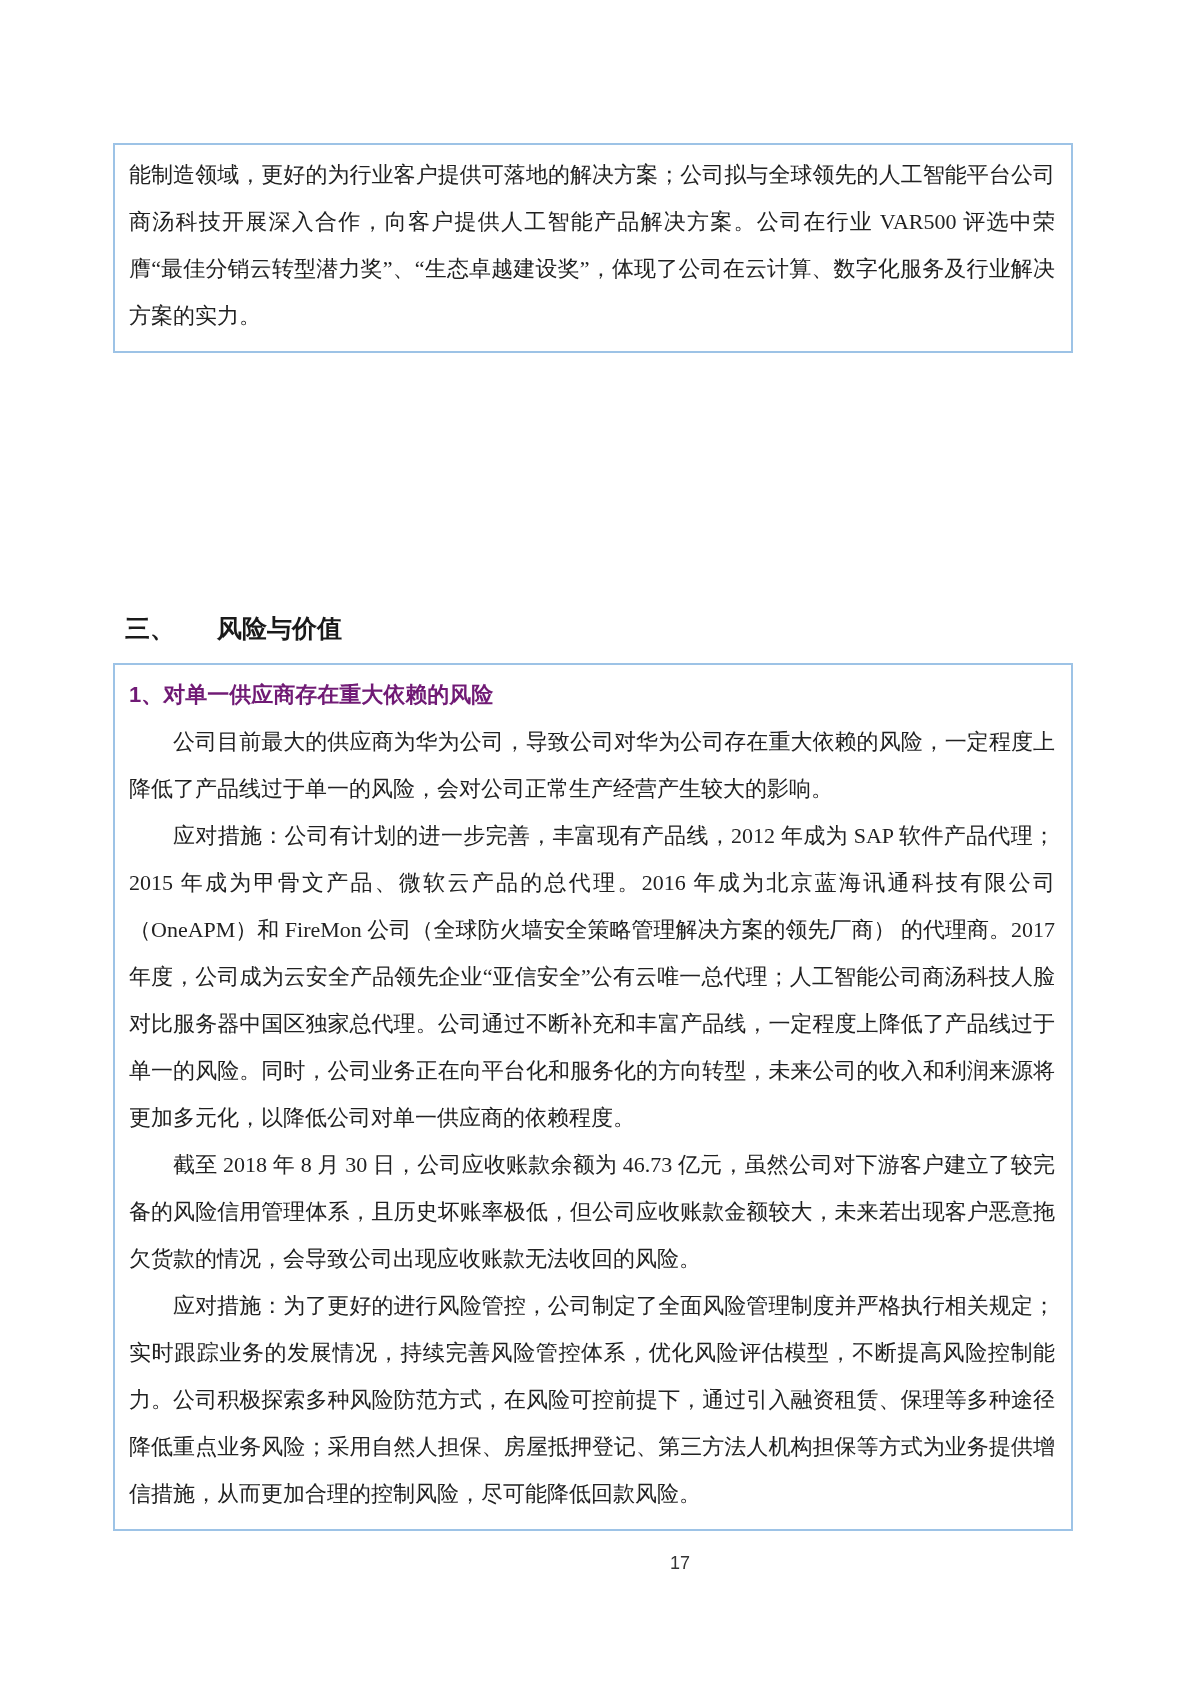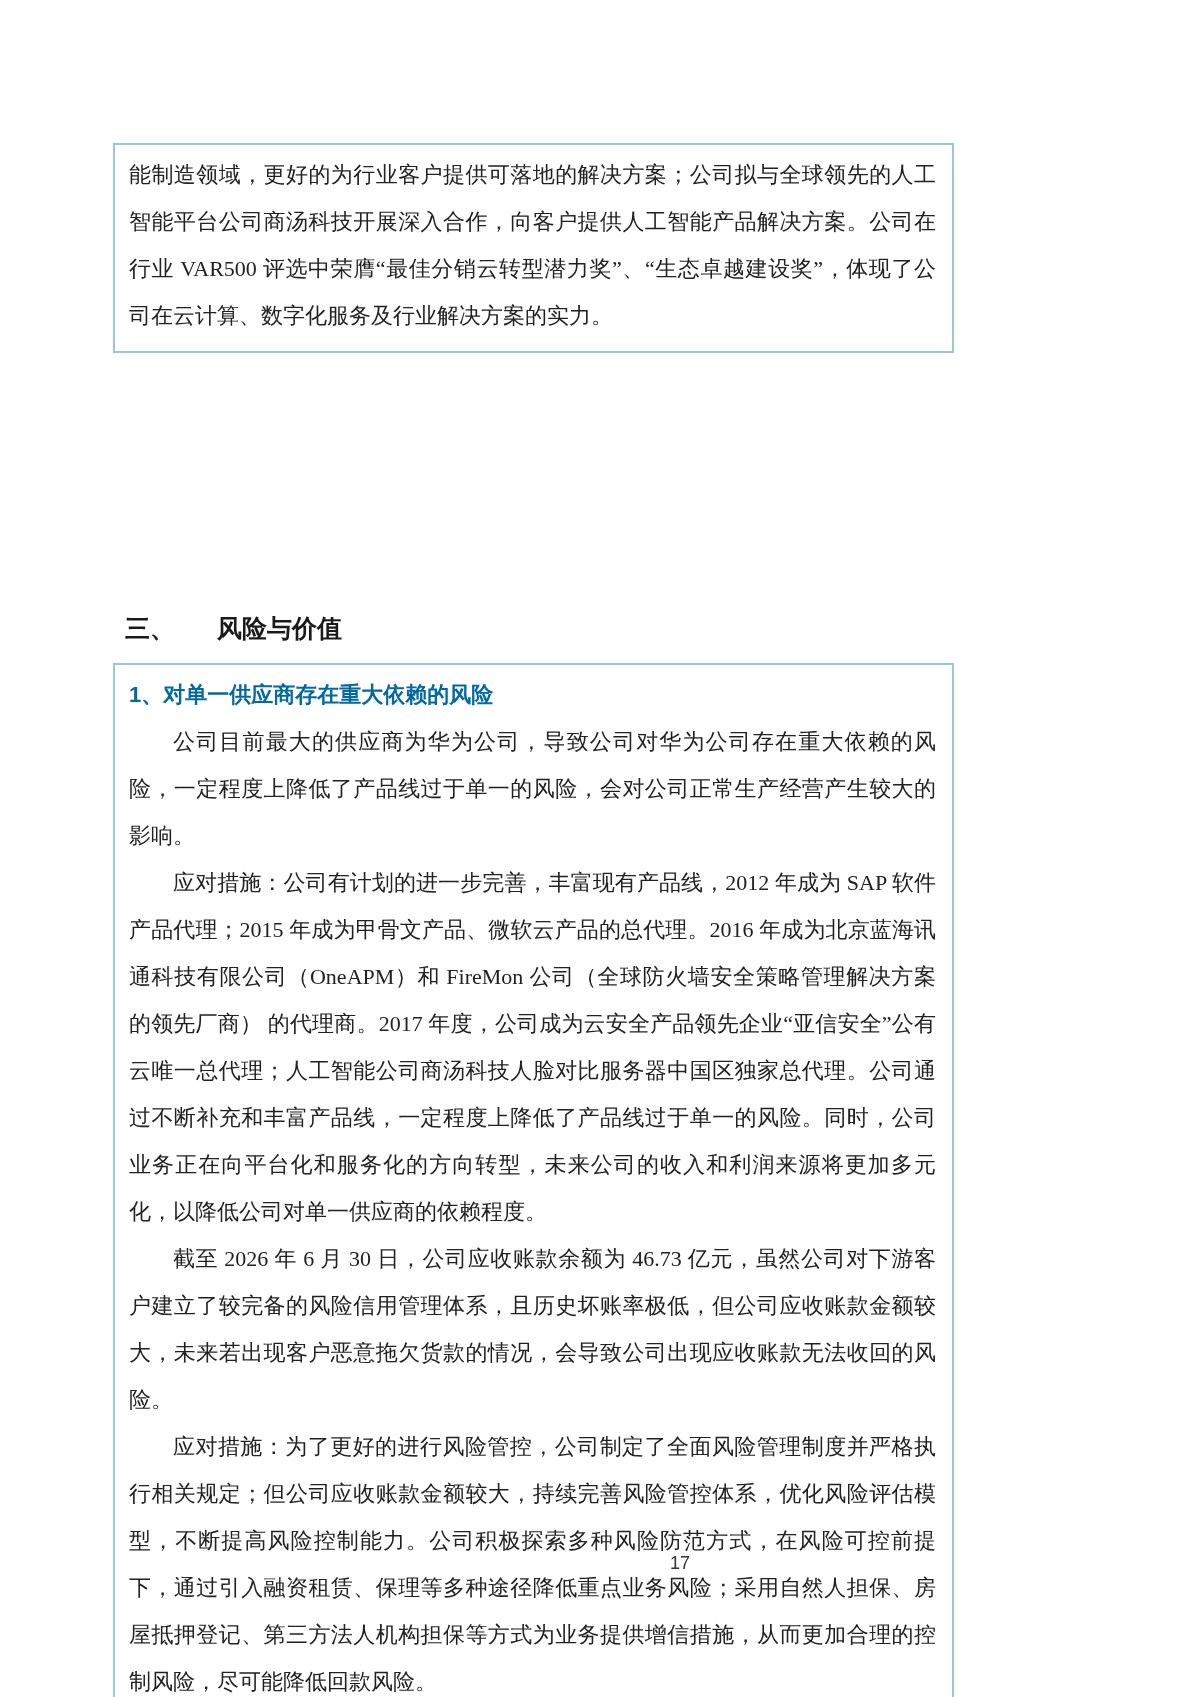--- a/index.html
+++ b/index.html
@@ -10,21 +10,21 @@
     width: 1200px;
     height: 1697px;
     position: relative;
     background: #ffffff;
     font-family: "Liberation Serif", serif;
     color: #212121;
   }
   .text-box {
     position: absolute;
     left: 113px;
-    width: 841px;
+    width: 960px;
     box-sizing: border-box;
     border: 2px solid #9DC3E6;
     background: #ffffff;
     padding: 6px 16px 12px 14px;
   }
   .box-intro {
     top: 143px;
   }
   .box-risk {
     top: 663px;
@@ -53,21 +53,21 @@
   .section-heading .num {
     display: inline-block;
     margin-right: 42px;
   }
   .risk-heading {
     margin: 0;
     font-family: "Liberation Sans", sans-serif;
     font-weight: bold;
     font-size: 22px;
     line-height: 47px;
-    color: #0369a1;
+    color: #701a75;
     text-align: left;
   }
   .page-number {
     position: absolute;
     top: 1553px;
     left: 0;
     width: 1360px;
     text-align: center;
     font-family: "Liberation Sans", sans-serif;
     font-size: 18px;
@@ -82,17 +82,17 @@
 </div>
 
 <div class="section-heading">
   <span class="num">三、</span><span>风险与价值</span>
 </div>
 
 <div class="text-box box-risk">
   <p class="risk-heading">1、对单一供应商存在重大依赖的风险</p>
   <p class="body-text indent">公司目前最大的供应商为华为公司，导致公司对华为公司存在重大依赖的风险，一定程度上降低了产品线过于单一的风险，会对公司正常生产经营产生较大的影响。</p>
   <p class="body-text indent">应对措施：公司有计划的进一步完善，丰富现有产品线，2012 年成为 SAP 软件产品代理；2015 年成为甲骨文产品、微软云产品的总代理。2016 年成为北京蓝海讯通科技有限公司（OneAPM）和 FireMon 公司（全球防火墙安全策略管理解决方案的领先厂商） 的代理商。2017 年度，公司成为云安全产品领先企业“亚信安全”公有云唯一总代理；人工智能公司商汤科技人脸对比服务器中国区独家总代理。公司通过不断补充和丰富产品线，一定程度上降低了产品线过于单一的风险。同时，公司业务正在向平台化和服务化的方向转型，未来公司的收入和利润来源将更加多元化，以降低公司对单一供应商的依赖程度。</p>
-  <p class="body-text indent">截至 2026 年 6 月 30 日，公司应收账款余额为 46.73 亿元，虽然公司对下游客户建立了较完备的风险信用管理体系，且历史坏账率极低，但公司应收账款金额较大，未来若出现客户恶意拖欠货款的情况，会导致公司出现应收账款无法收回的风险。</p>
-  <p class="body-text indent">应对措施：为了更好的进行风险管控，公司制定了全面风险管理制度并严格执行相关规定；但公司应收账款金额较大，持续完善风险管控体系，优化风险评估模型，不断提高风险控制能力。公司积极探索多种风险防范方式，在风险可控前提下，通过引入融资租赁、保理等多种途径降低重点业务风险；采用自然人担保、房屋抵押登记、第三方法人机构担保等方式为业务提供增信措施，从而更加合理的控制风险，尽可能降低回款风险。</p>
+  <p class="body-text indent">截至 2018 年 8 月 30 日，公司应收账款余额为 46.73 亿元，虽然公司对下游客户建立了较完备的风险信用管理体系，且历史坏账率极低，但公司应收账款金额较大，未来若出现客户恶意拖欠货款的情况，会导致公司出现应收账款无法收回的风险。</p>
+  <p class="body-text indent">应对措施：为了更好的进行风险管控，公司制定了全面风险管理制度并严格执行相关规定；实时跟踪业务的发展情况，持续完善风险管控体系，优化风险评估模型，不断提高风险控制能力。公司积极探索多种风险防范方式，在风险可控前提下，通过引入融资租赁、保理等多种途径降低重点业务风险；采用自然人担保、房屋抵押登记、第三方法人机构担保等方式为业务提供增信措施，从而更加合理的控制风险，尽可能降低回款风险。</p>
 </div>
 
 <div class="page-number">17</div>
 
 </body></html>

